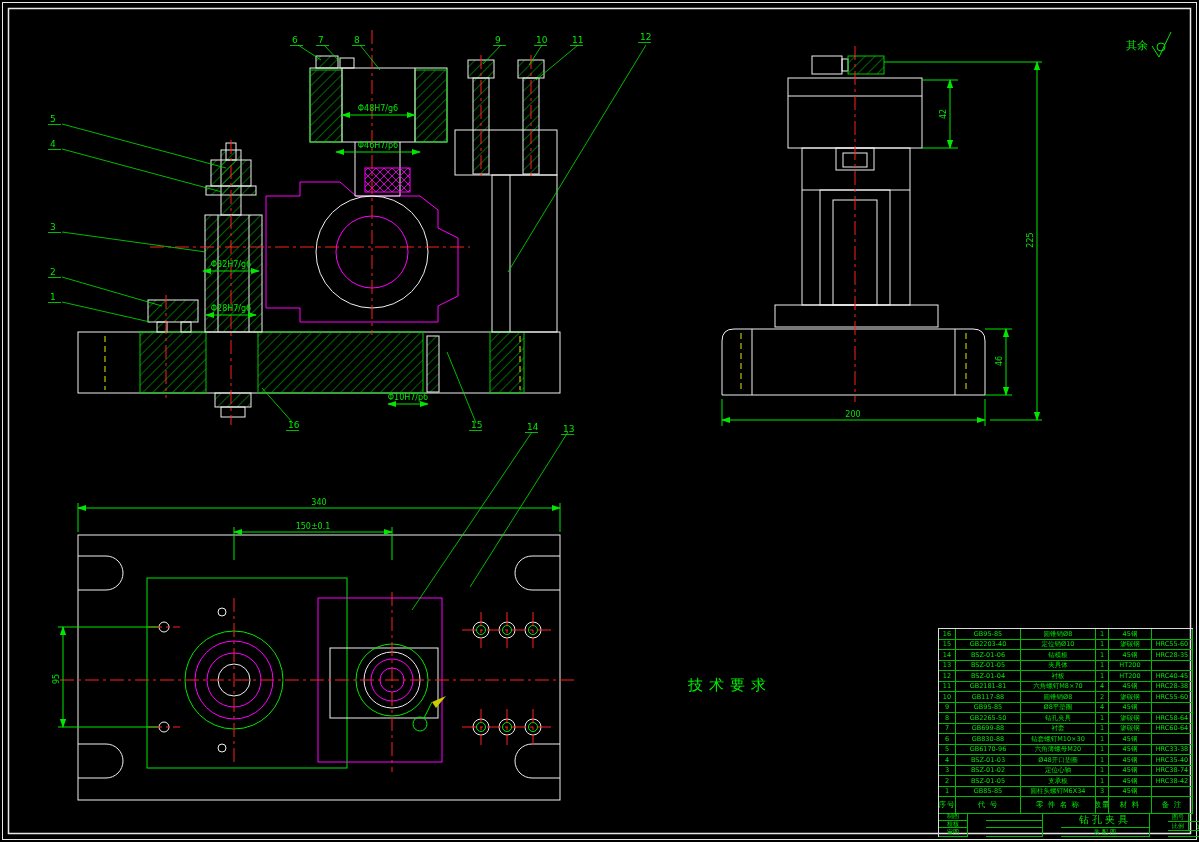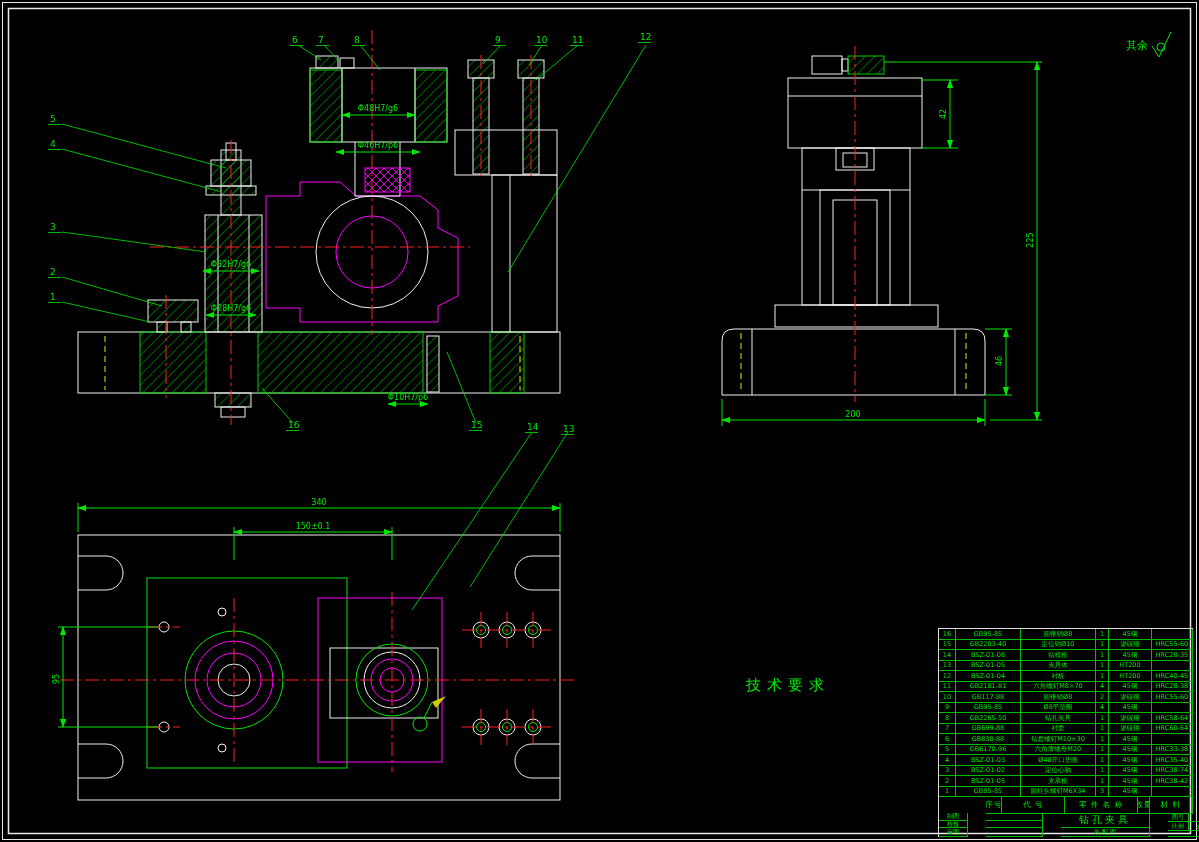--- a/index.html
+++ b/index.html
@@ -1,26 +1,26 @@
 <!DOCTYPE html>
 <html><head>
 <meta charset="utf-8">
 <style>
   html,body{margin:0;padding:0;background:#000;}
   .canvas{position:relative;width:1199px;height:842px;background:#000;overflow:hidden;
           font-family:"DejaVu Sans",sans-serif;color:#00e800;}
   svg{position:absolute;left:0;top:0;}
   svg text{font-family:"DejaVu Sans",sans-serif;fill:#00e800;}
   .tech{position:absolute;left:628px;top:676px;width:310px;}
-  .tech-title{font-size:15px;letter-spacing:6px;color:#00ef00;text-align:center;width:200px;margin-left:60px;}
+  .tech-title{font-size:15px;letter-spacing:6px;color:#00ef00;width:200px;margin-left:60px;}
   .tech-items{margin-top:34px;font-size:9px;line-height:13px;color:#00d800;white-space:nowrap;}
   
   .parts-panel{position:absolute;left:938px;top:628px;width:254px;border-left:1px solid #dcdcdc;border-top:1px solid #dcdcdc;}
   .pt-row,.pt-hrow{display:flex;height:10.5px;}
-  .pt-hrow{height:17px;margin-left:47px;}
+  .pt-hrow{height:17px;}
   .pt-cell,.pt-hcell{border-right:1px solid #00bb00;border-bottom:1px solid #00bb00;
      font-size:6.5px;line-height:10px;color:#00e800;overflow:hidden;white-space:nowrap;
      display:flex;align-items:center;justify-content:center;}
   .pt-hcell{font-size:7.5px;line-height:16px;letter-spacing:1px;}
   .c0{width:16px}.c1{width:64px}.c2{width:74px}.c3{width:12px}.c4{width:42px}.c5{flex:1}
   .pt-cell.c1{}
   
   .title-block{position:absolute;left:938px;top:796px;width:254px;border-left:1px solid #dcdcdc;}
   .tb-body{display:flex;height:27px;gap:19px;}
   .tb-col{display:flex;flex-direction:column;}

